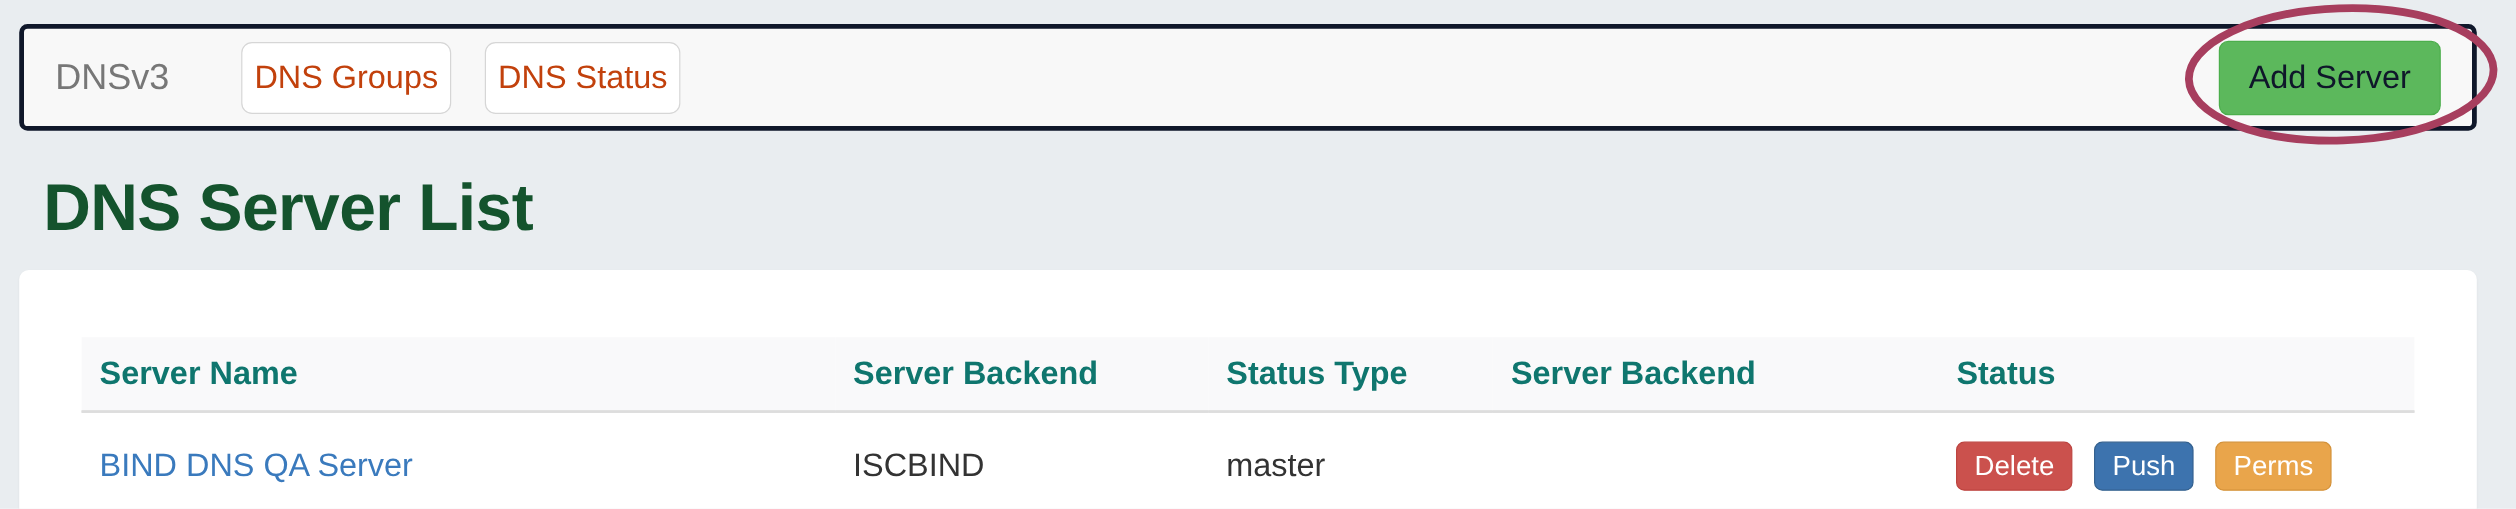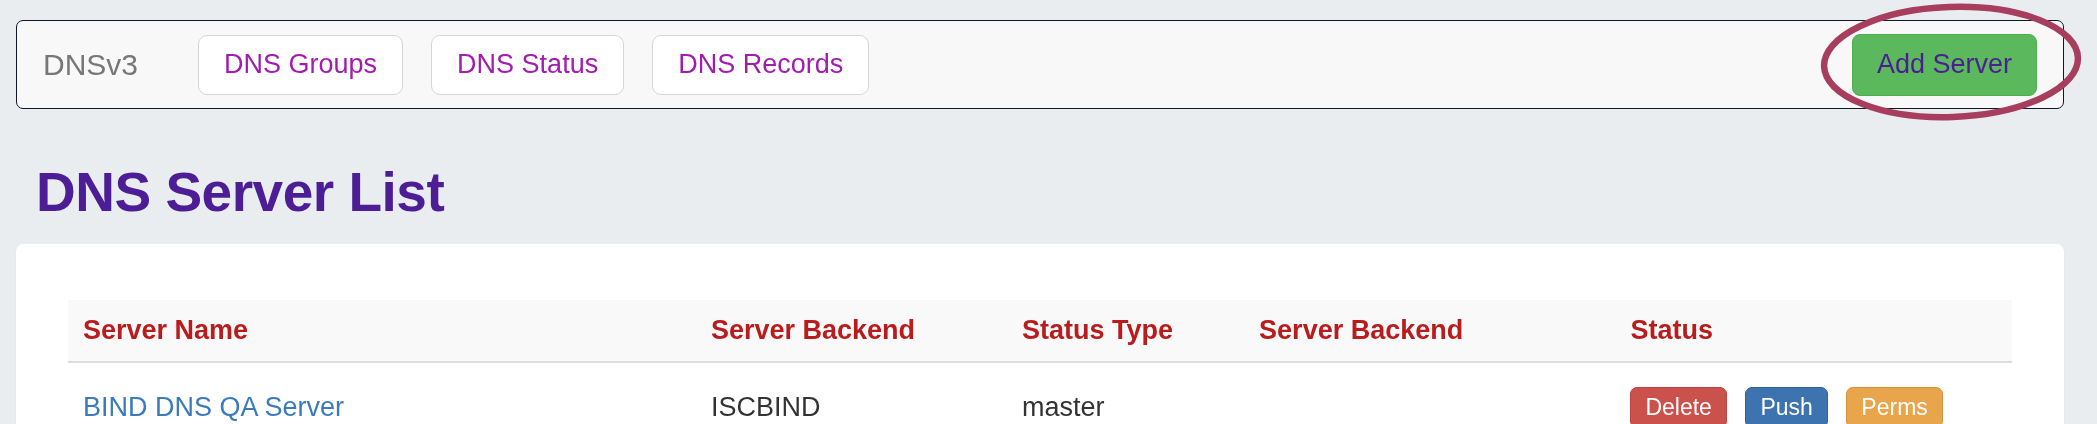--- a/index.html
+++ b/index.html
@@ -10,61 +10,61 @@
     background:#e9edf0;
     font-family:"Liberation Sans", sans-serif;
     color:#333;
   }
   .page { padding:20px 33px 0 16px; }
 
   
   .navbar {
     height:89px;
     background:#f8f8f8;
-    border:1px solid #0f172a;
+    border:4px solid #0f172a;
     border-radius:7px;
     display:flex;
     align-items:center;
     padding:0 26px;
   }
   .brand {
     font-size:30px;
     color:#777;
     margin-right:60px;
     text-decoration:none;
     white-space:nowrap;
   }
   .nav-btn {
     height:60px;
-    padding:0 25px;
+    padding:0 10px;
     margin-right:28px;
     background:#ffffff;
     border:1px solid #d6d6d6;
     border-radius:9px;
     font-size:27px;
-    color:#a21caf;
+    color:#c2410c;
     font-family:inherit;
     display:inline-flex;
     align-items:center;
     cursor:pointer;
     white-space:nowrap;
   }
   .nav-btn.active {
     background:#e3e3e3;
     border-color:#c9c9c9;
     box-shadow:inset 0 2px 4px rgba(0,0,0,0.08);
   }
   .add-btn {
     margin-left:auto;
     height:62px;
     padding:0 24px;
     background:#5cb85c;
     border:1px solid #4cae4c;
     border-radius:8px;
-    color:#4c1d95;
+    color:#0f172a;
     font-size:27px;
     font-family:inherit;
     display:inline-flex;
     align-items:center;
     cursor:pointer;
     white-space:nowrap;
   }
 
   
   .annotation-svg {
@@ -72,47 +72,47 @@
     left:1810px;
     top:0px;
     width:284px;
     height:128px;
     pointer-events:none;
     z-index:5;
   }
 
   
   .page-title {
-    margin:51px 0 20px;
+    margin:32px 0 20px;
     padding-left:20px;
     font-size:55px;
     font-weight:bold;
     letter-spacing:-0.5px;
-    color:#4c1d95;
+    color:#14532d;
   }
 
   
   .card {
     background:#fff;
     border-radius:8px;
     padding:56px 52px 40px;
     min-height:230px;
     box-shadow:0 1px 2px rgba(0,0,0,0.05);
   }
   table.server-table {
     width:100%;
     border-collapse:collapse;
     table-layout:fixed;
   }
   .server-table th {
     background:#f9f9fa;
     text-align:left;
     font-size:27px;
     font-weight:bold;
-    color:#b91c1c;
+    color:#0f766e;
     padding:15px 15px;
     border-bottom:2px solid #ddd;
     white-space:nowrap;
   }
   .server-table td {
     font-size:27px;
     color:#333;
     padding:24px 15px 34px;
     vertical-align:middle;
     white-space:nowrap;
@@ -138,21 +138,20 @@
 </style>
 </head>
 <body>
 
 <div class="page">
 
   <div class="navbar">
     <a href="#" class="brand">DNSv3</a>
     <button class="nav-btn">DNS Groups</button>
     <button class="nav-btn">DNS Status</button>
-    <button class="nav-btn">DNS Records</button>
     <button class="add-btn">Add Server</button>
   </div>
 
   <h2 class="page-title">DNS Server List</h2>
 
   <div class="card">
     <table class="server-table">
       <colgroup>
         <col style="width:32.3%">
         <col style="width:16.0%">

